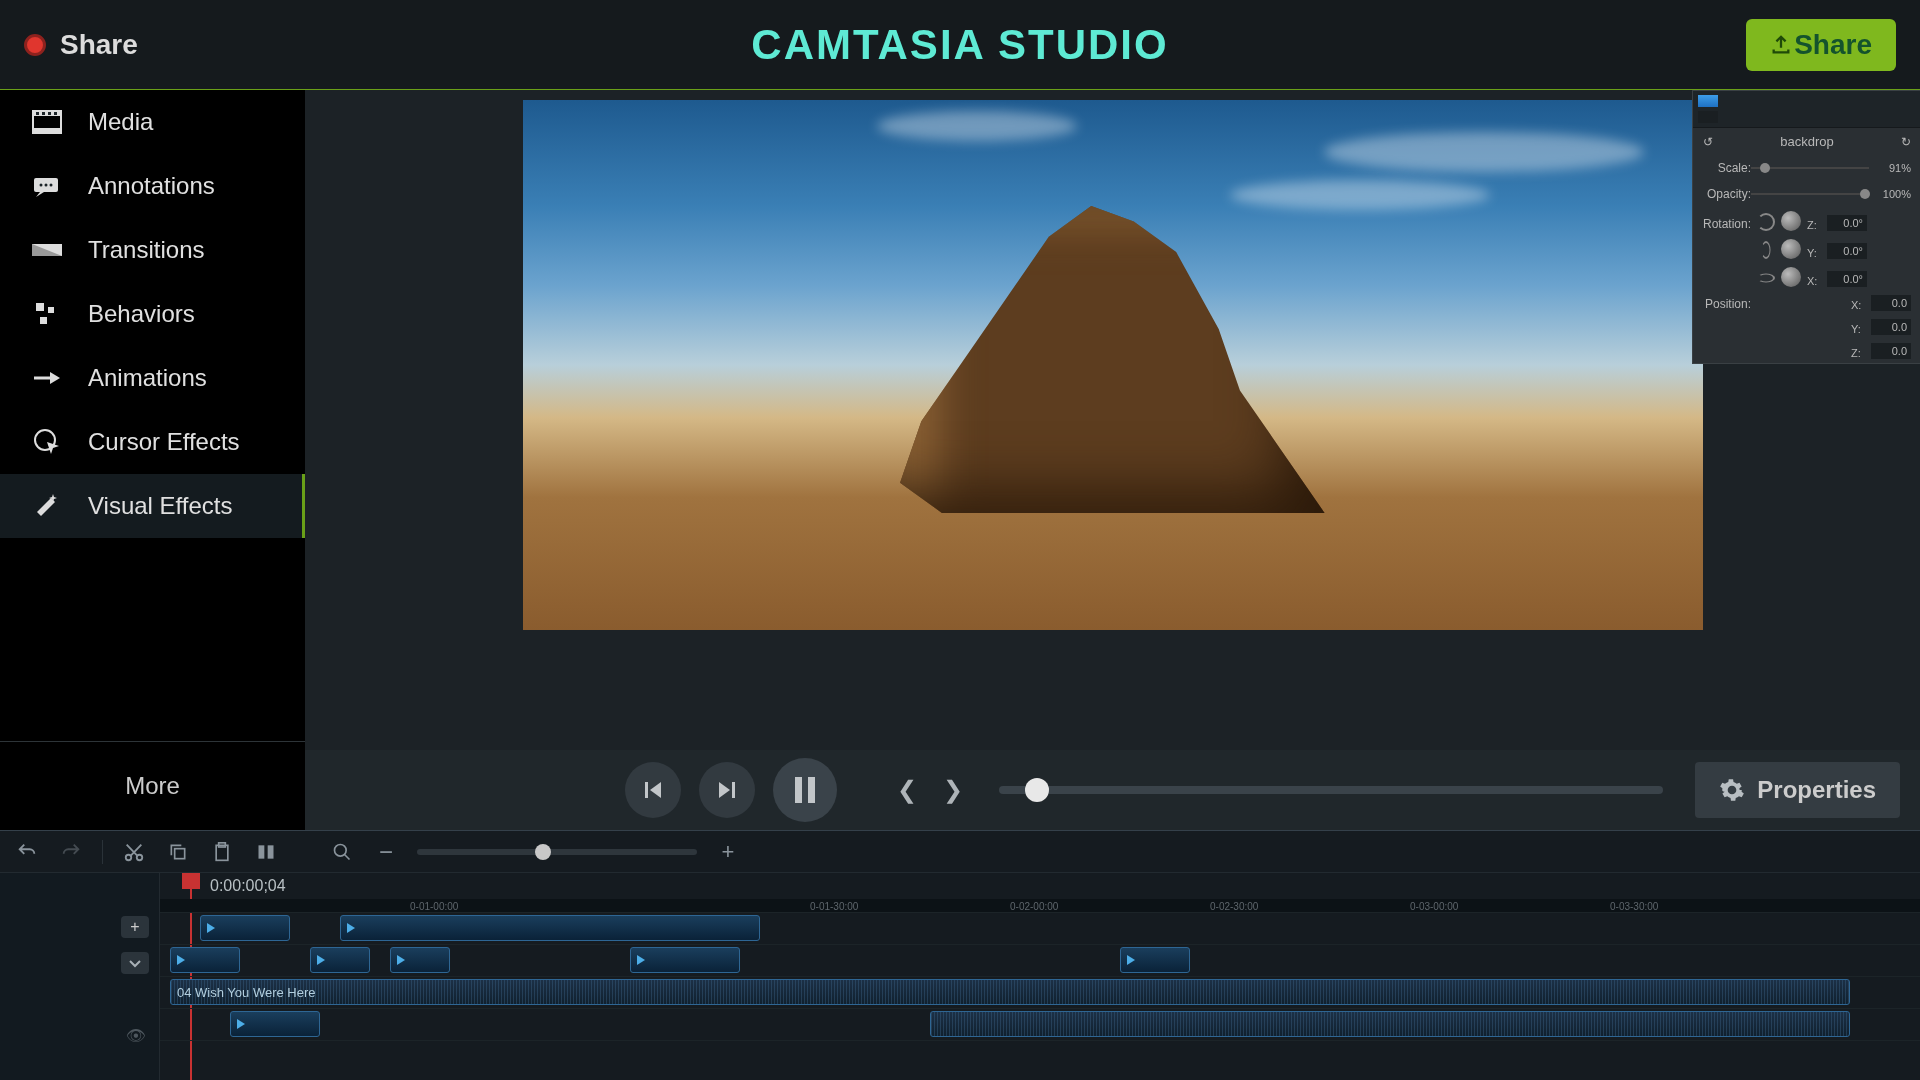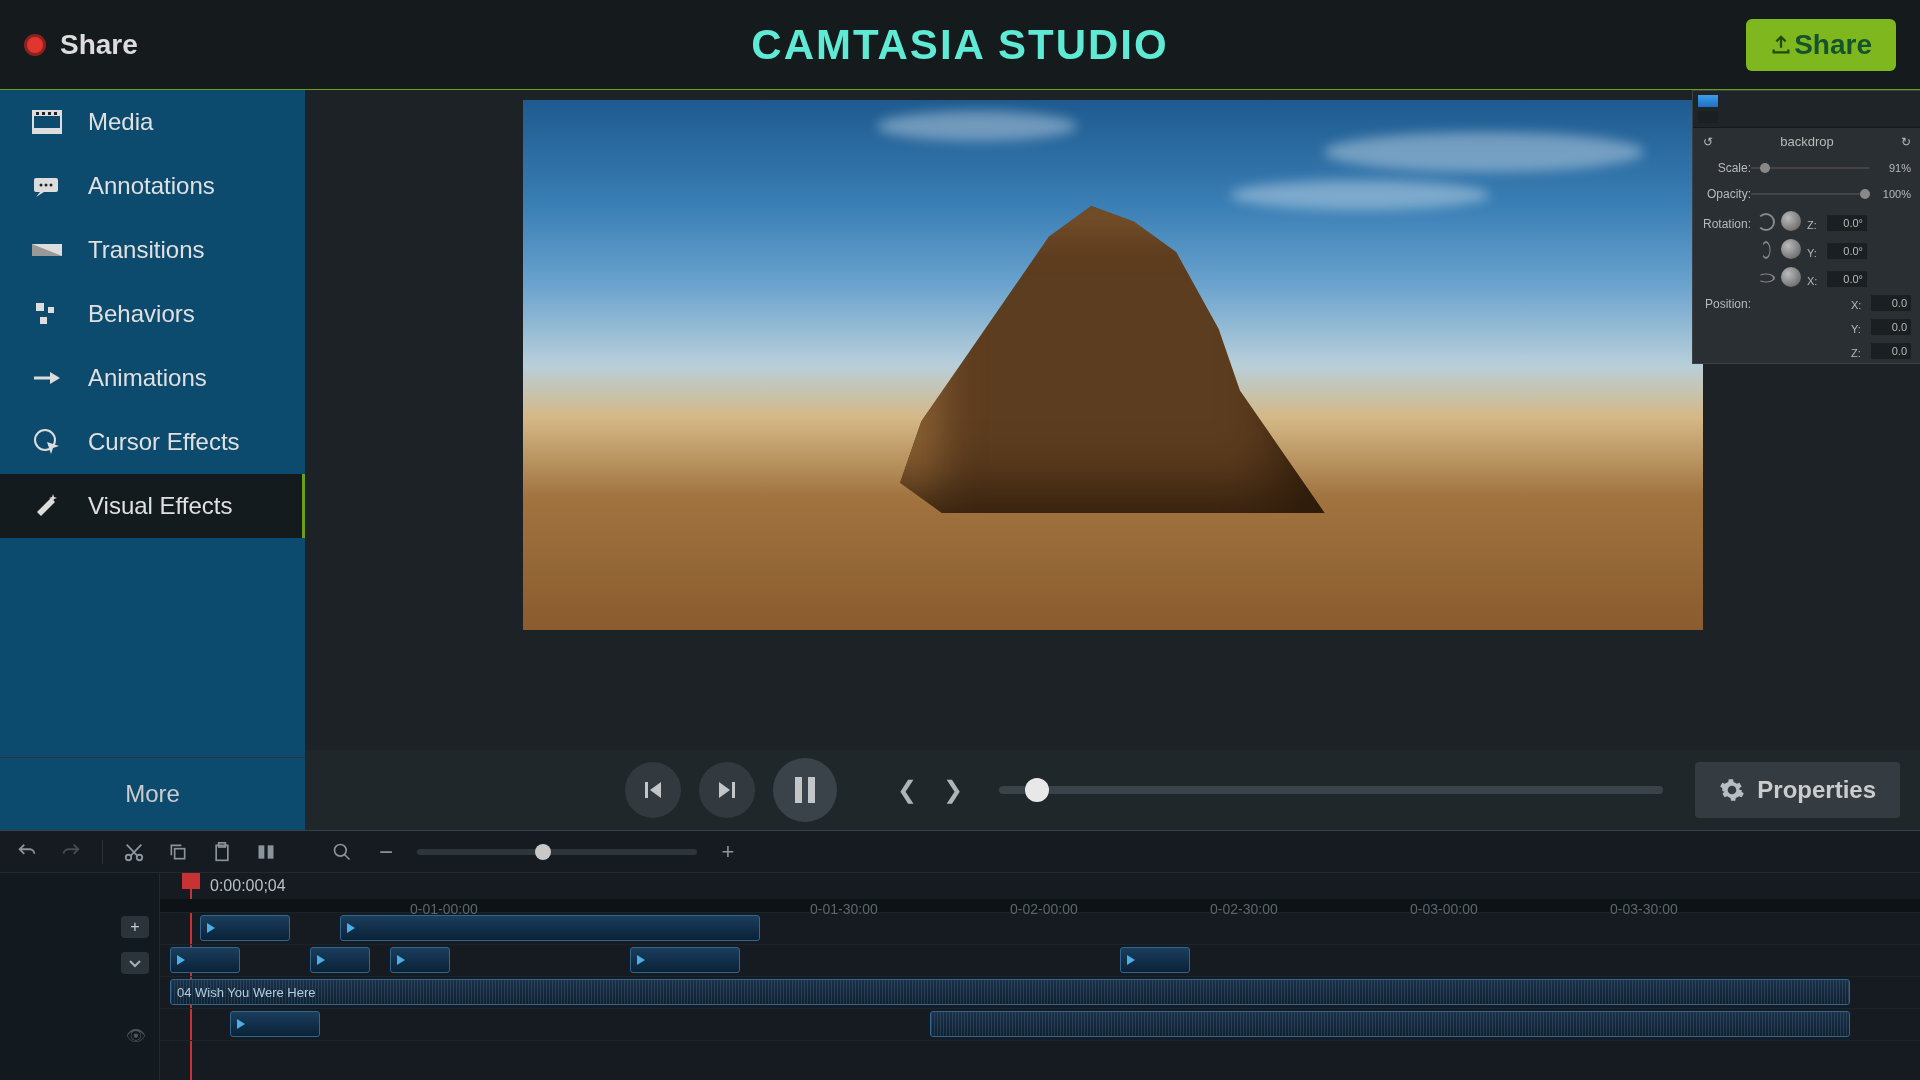--- a/index.html
+++ b/index.html
@@ -11,25 +11,25 @@
 .record-btn { display: flex; align-items: center; gap: 14px; font-size: 28px; font-weight: bold; color: #dcdcdc; cursor: pointer; }
 .rec-dot { width: 22px; height: 22px; border-radius: 50%; background: #e0362e; border: 3px solid #8d221e; }
 .app-title { position: absolute; left: 50%; transform: translateX(-50%); font-size: 42px; font-weight: 900; letter-spacing: 2px; color: #5eead4; font-family: Impact, Arial Black, sans-serif; }
 .share-btn { margin-left: auto; background: #7fb81e; color: #14532d; padding: 10px 24px; border-radius: 6px; font-size: 28px; font-weight: bold; display: flex; align-items: center; gap: 2px; cursor: pointer; }
 .share-icon { width: 22px; height: 22px; }
 
 
 .middle { flex: 1; display: flex; min-height: 0; background: #1c2226; }
 
 
-.sidebar { width: 305px; background: #0c4a6e; display: flex; flex-direction: column; }
+.sidebar { width: 305px; background: #000000; display: flex; flex-direction: column; }
 .sb-item { display: flex; align-items: center; gap: 24px; padding: 18px 30px; font-size: 24px; color: #e0e0e0; cursor: pointer; }
 .sb-item.active { background: #141b1f; border-right: 3px solid #6aa018; }
 .sb-icon { width: 34px; height: 28px; display: flex; align-items: center; justify-content: center; flex-shrink: 0; }
-.sb-more { margin-top: auto; text-align: center; padding: 22px; font-size: 24px; border-top: 1px solid #2d3438; cursor: pointer; }
+.sb-more { margin-top: auto; text-align: center; padding: 30px; font-size: 24px; border-top: 1px solid #2d3438; cursor: pointer; }
 
 
 .preview-area { flex: 1; display: flex; flex-direction: column; background: #1c2226; position: relative; }
 .canvas-wrap { flex: 1; display: flex; justify-content: center; align-items: flex-start; padding: 10px 40px 0; }
 .canvas { width: 1180px; height: 530px; background: linear-gradient(to bottom, #1e5a8f 0%, #3a7fb5 20%, #6ba3ce 35%, #b8cfda 50%, #d4b886 60%, #a0733f 75%, #8a5c2e 100%); position: relative; overflow: hidden; }
 .mountain { position: absolute; left: 32%; bottom: 22%; width: 36%; height: 58%; background: #5d3d1f; clip-path: polygon(10% 100%, 0% 90%, 5% 70%, 15% 50%, 25% 30%, 35% 10%, 45% 0%, 55% 5%, 65% 15%, 75% 40%, 80% 60%, 90% 80%, 100% 100%); box-shadow: inset -40px -20px 60px #2c1a0a, inset 40px 20px 40px #8c6235; }
 .cloud { position: absolute; background: rgba(255,255,255,0.35); border-radius: 50%; filter: blur(6px); }
 .c1 { top: 6%; right: 5%; width: 320px; height: 40px; }
 .c2 { top: 15%; right: 18%; width: 260px; height: 30px; }
 .c3 { top: 2%; left: 30%; width: 200px; height: 30px; }
@@ -73,21 +73,21 @@
 .tl-body { flex: 1; display: flex; }
 .tl-left { width: 160px; background: #121a20; border-right: 1px solid #222a30; display: flex; flex-direction: column; }
 .tl-left-row { height: 36px; display: flex; align-items: center; justify-content: flex-end; gap: 10px; padding: 0 10px; }
 .pill { width: 28px; height: 22px; background: #2b343b; border-radius: 4px; display:flex; align-items:center; justify-content:center; cursor:pointer;}
 .tl-right { flex: 1; position: relative; overflow: hidden; }
 .timecode-row { height: 26px; display: flex; align-items: center; padding-left: 50px; font-size: 16px; color: #b8c0c4; position: relative; }
 .playhead { position: absolute; left: 30px; top: 0; width: 2px; height: 210px; background: #c83232; }
 .playhead::before { content:''; position:absolute; top:-2px; left:-8px; width:18px; height:18px; background:#c83232; }
 .ruler { height: 28px; position: relative; border-bottom: 1px solid #2a3238; }
 .ruler-label { position: absolute; top: 4px; font-size: 15px; color: #9aa4ab; }
-.ruler-tick-small { position:absolute; top:2px; font-size:14px; color:#5e666c;}
+.ruler-tick-small { position:absolute; top:2px; font-size:10px; color:#5e666c;}
 .track { height: 32px; border-bottom: 1px solid #1c2428; position: relative; }
 .clip { position: absolute; top: 2px; height: 26px; background: linear-gradient(to bottom, #1a3e5c, #0a2238); border: 1px solid #2e6694; border-radius: 3px; display: flex; align-items: center; padding: 0 6px; font-size: 13px; color: #b2cede; overflow: hidden; }
 .clip .tri { width:0; height:0; border-top:5px solid transparent; border-bottom:5px solid transparent; border-left:8px solid #4daee8; margin-right:4px; }
 .clip-audio { background: linear-gradient(to bottom, #1c3046, #10202e); }
 .wave { position:absolute; inset:0; background: repeating-linear-gradient(90deg, #3c6488 0 1px, transparent 1px 3px); opacity:0.4; }
 svg { display: block; }
 </style>
 </head>
 <body>
 

